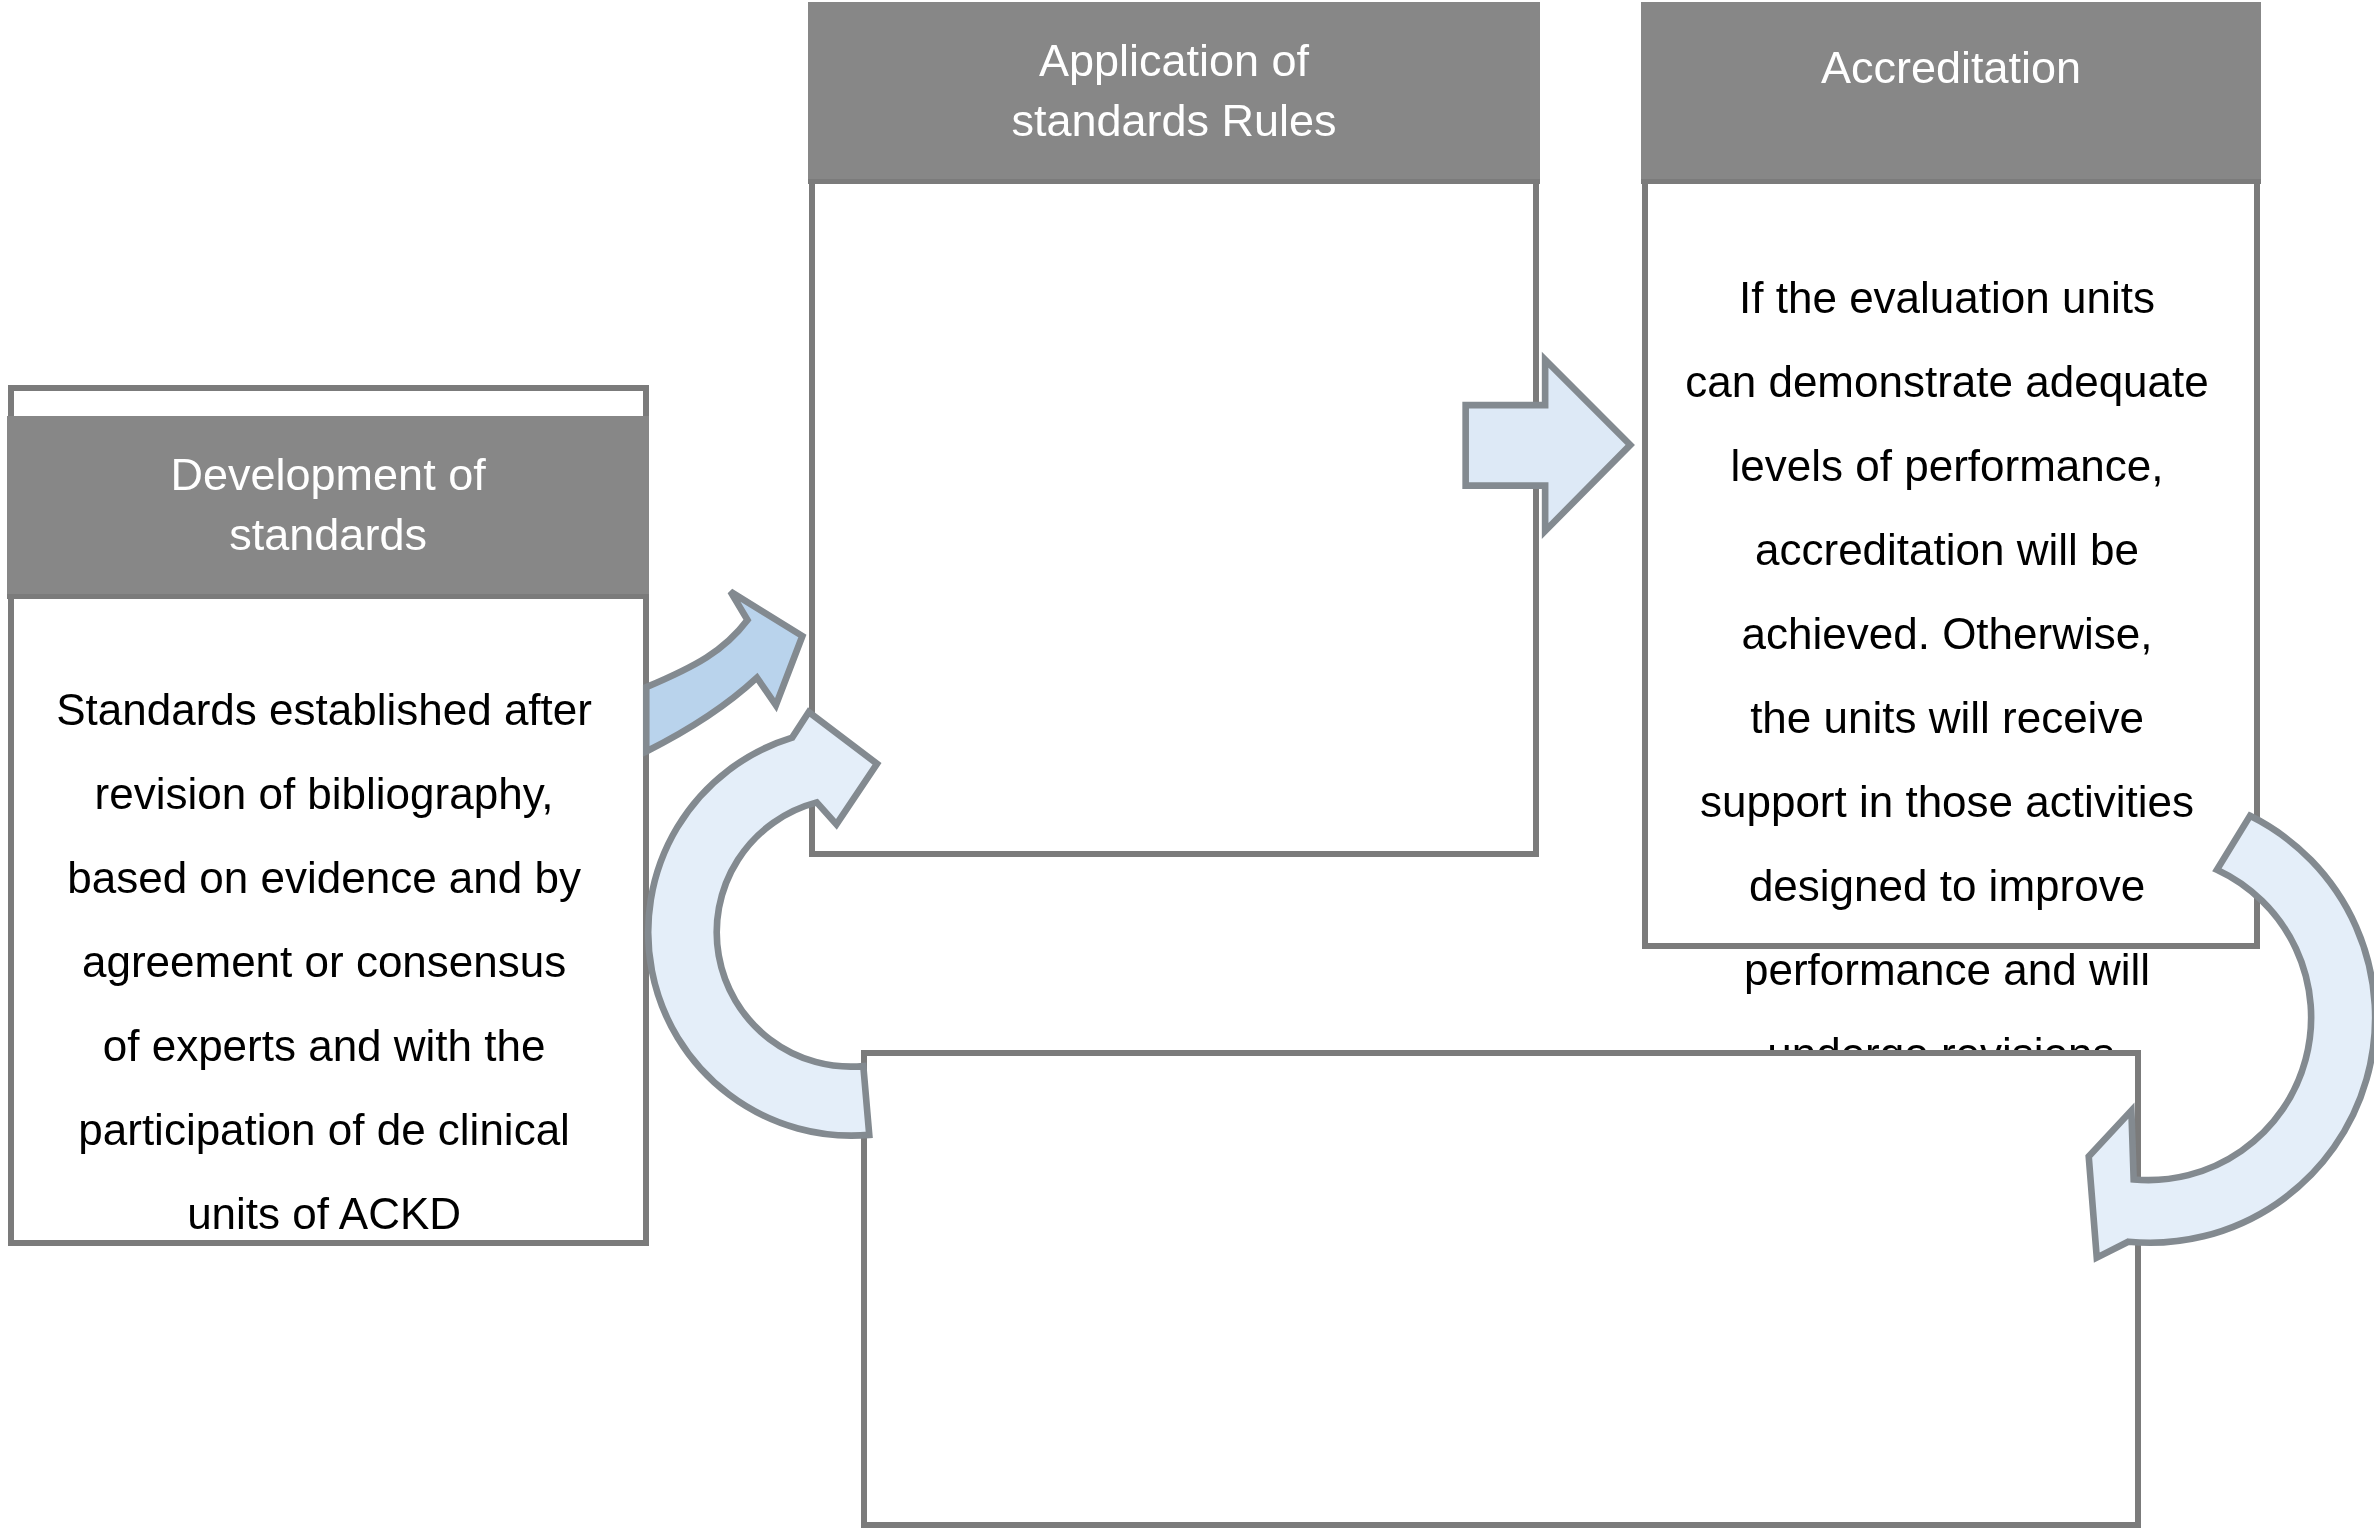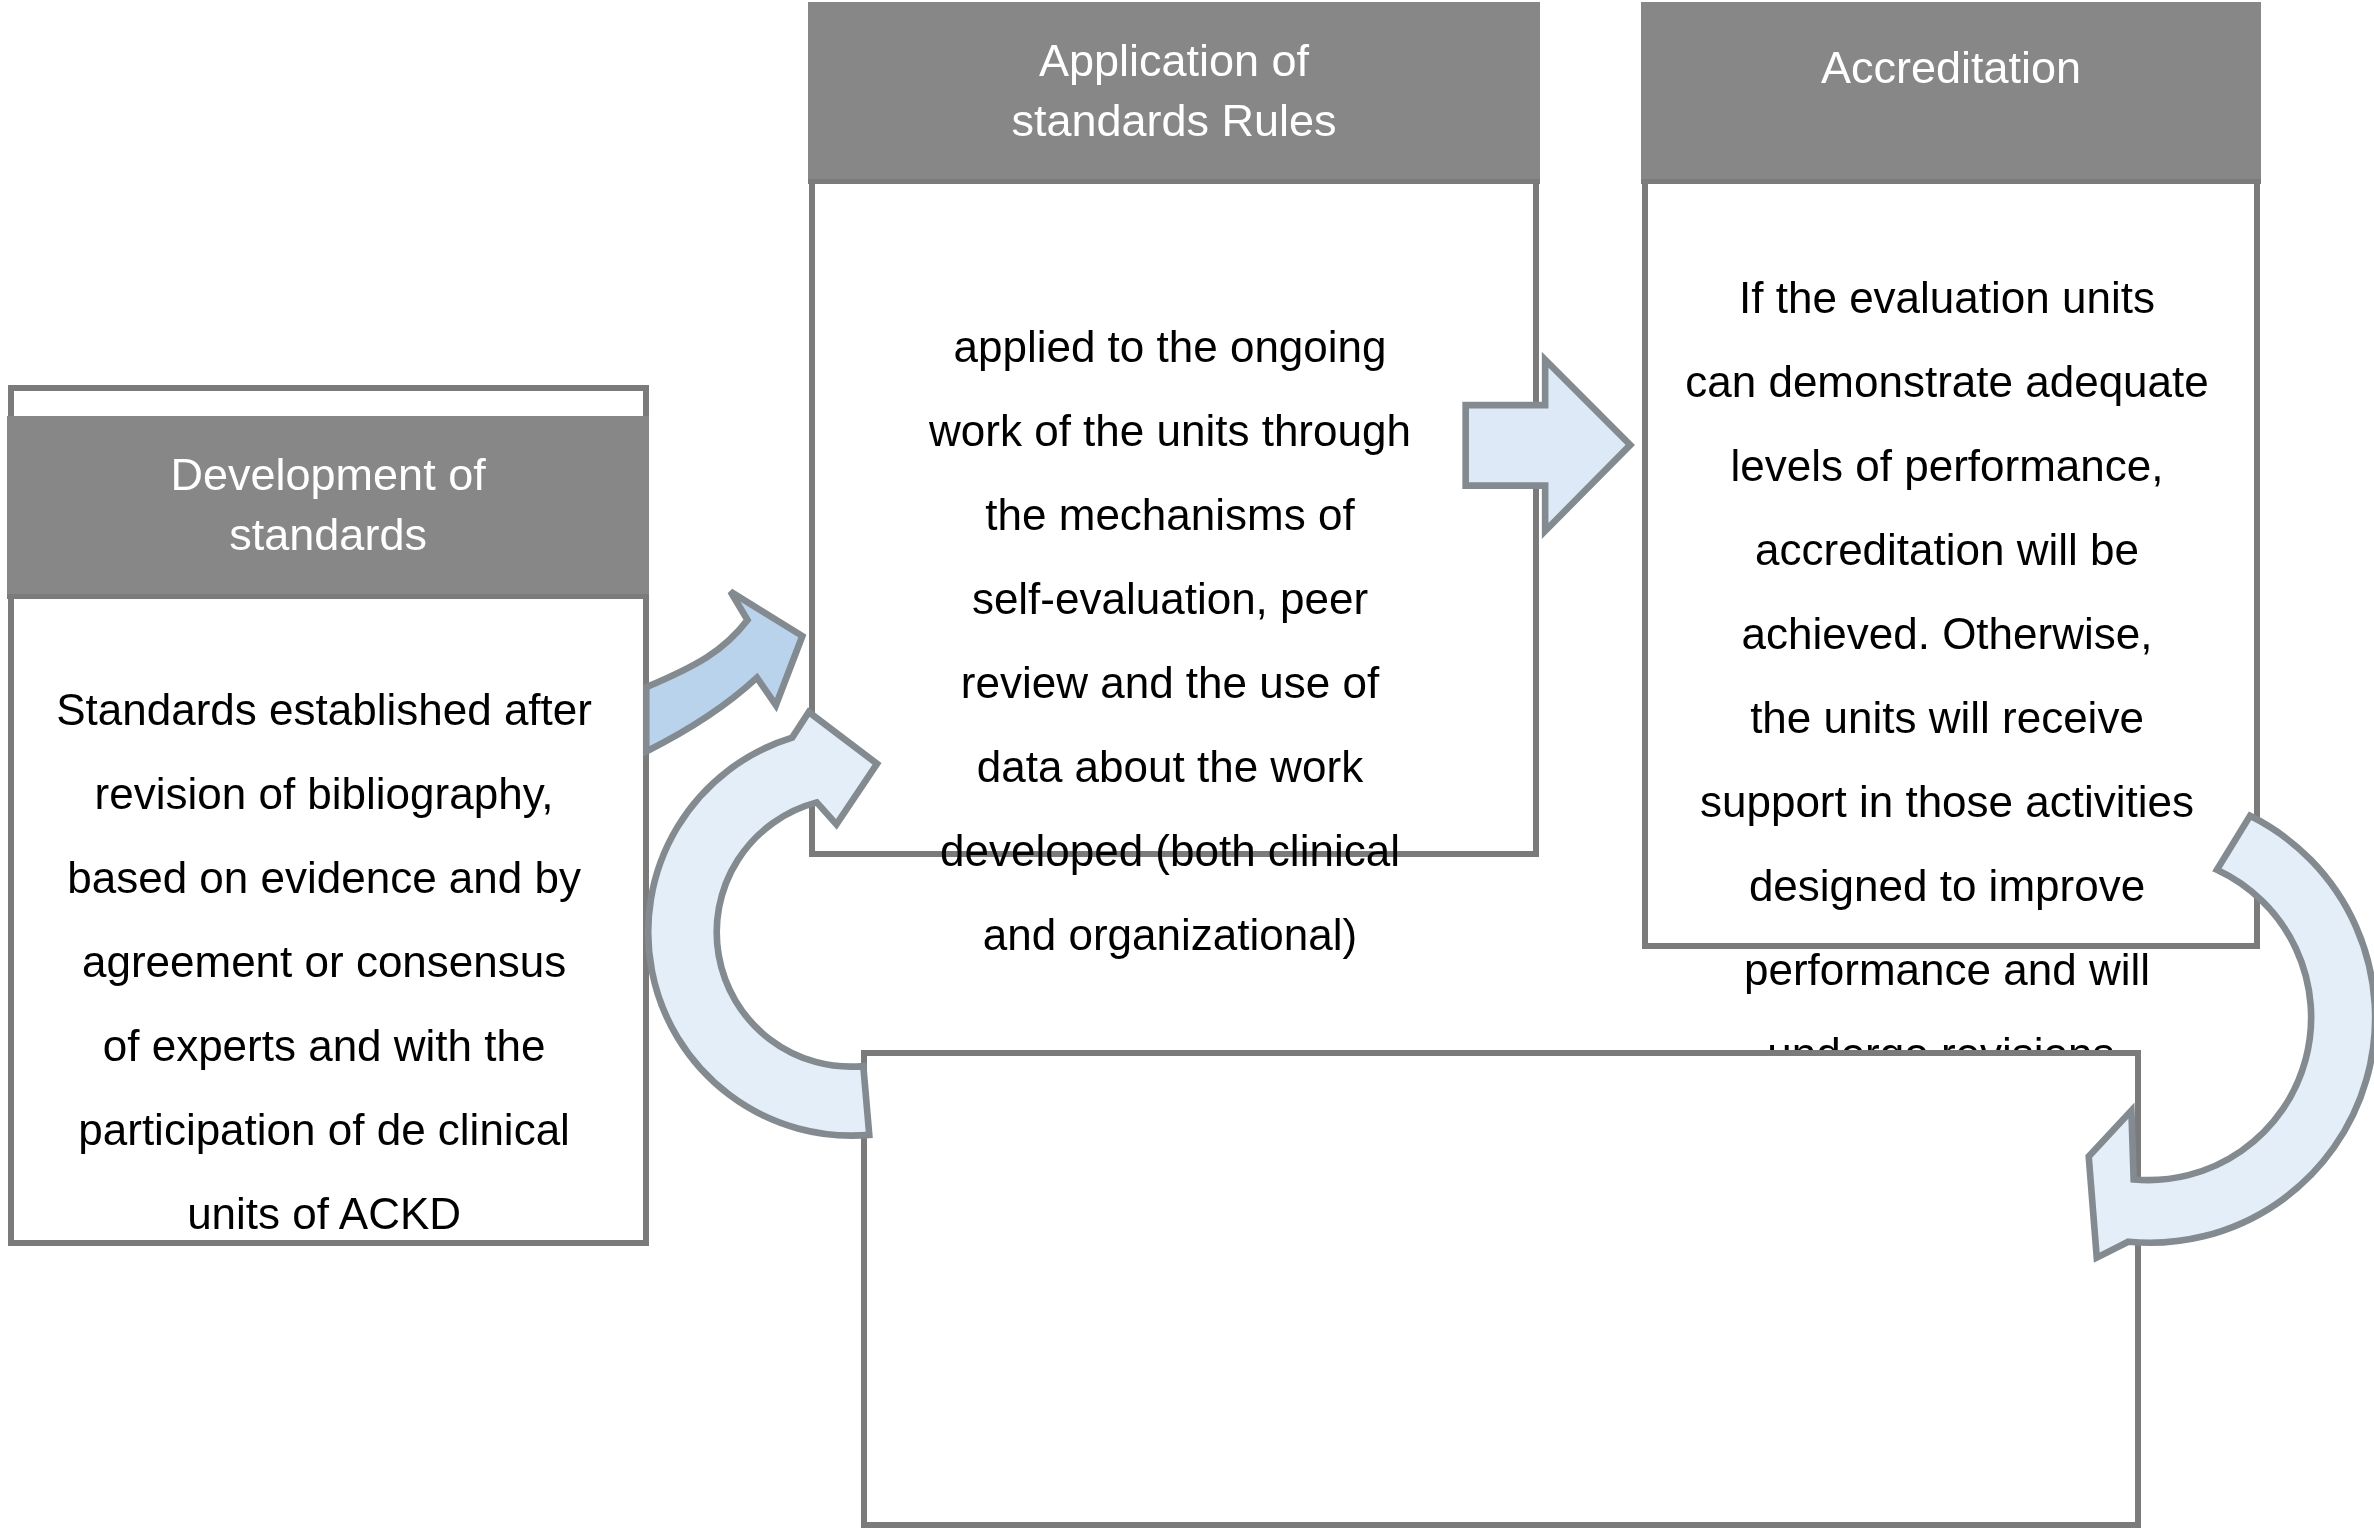--- a/index.html
+++ b/index.html
@@ -83,28 +83,20 @@
 based on evidence and by
 agreement or consensus
 of experts and with the
 participation of de clinical
 units of ACKD</div>
   </div>
 
   <div class="box" id="app-box">
     <div class="box-header">Application of
 standards Rules</div>
-    <div class="box-body">applied to the ongoing
-work of the units through
-the mechanisms of
-self-evaluation, peer
-review and the use of
-data about the work
-developed (both clinical
-and organizational)</div>
   </div>
 
   <div class="box" id="acc-box">
     <div class="box-header top-aligned">Accreditation</div>
     <div class="box-body">If the evaluation units
 can demonstrate adequate
 levels of performance,
 accreditation will be
 achieved. Otherwise,
 the units will receive

